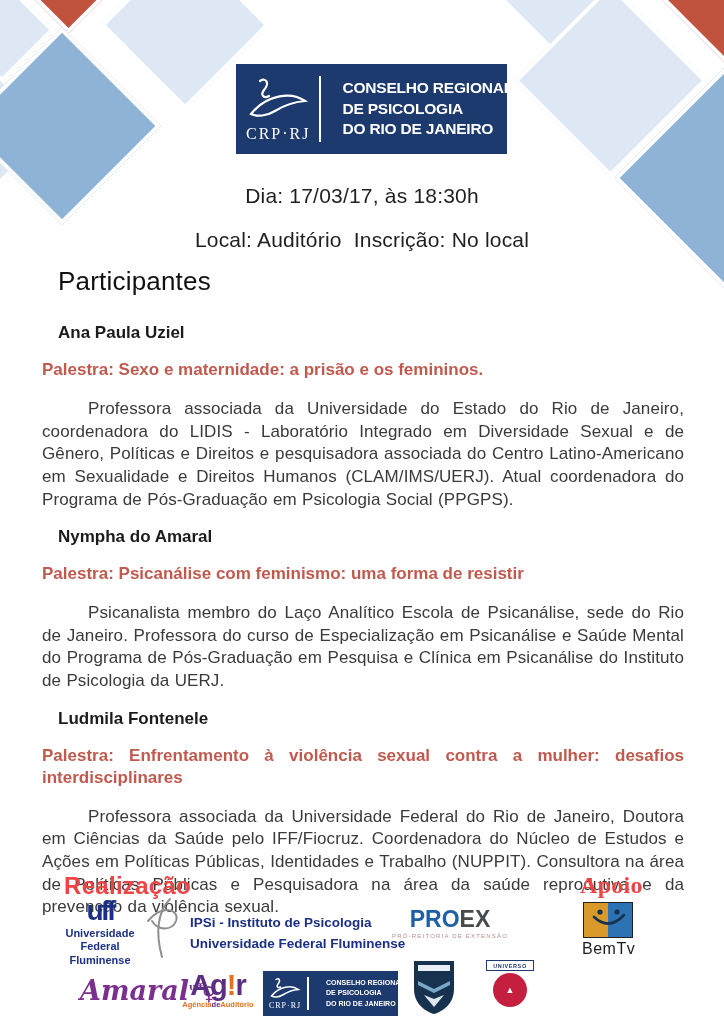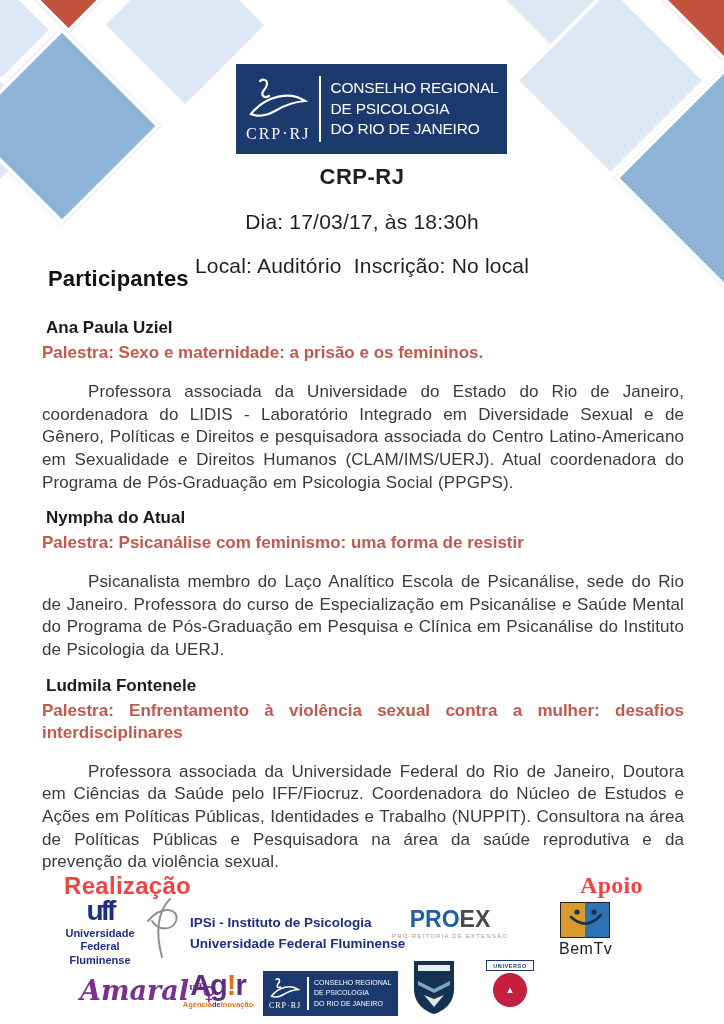--- a/index.html
+++ b/index.html
@@ -16,33 +16,33 @@
   .crp-box{position:absolute;background:var(--navy);display:flex;align-items:center;box-sizing:border-box;z-index:5;}
   .crp-box.hdr{left:236px;top:64px;width:271px;height:90px;padding:7px 10px;gap:9px;}
   .crp-box.ftr{left:263px;top:971px;width:135px;height:45px;padding:4px 5px;gap:5px;}
   .crp-left{display:flex;flex-direction:column;align-items:center;justify-content:center;flex:0 0 auto;}
   .crp-acronym{font-family:"Liberation Serif",serif;color:#fff;}
   .hdr .crp-acronym{font-size:16px;letter-spacing:2px;margin-top:1px;}
   .ftr .crp-acronym{font-size:8px;letter-spacing:1px;}
   .crp-divider{width:2px;background:#fff;flex:0 0 auto;}
   .hdr .crp-divider{height:66px;}
   .ftr .crp-divider{height:33px;}
-  .crp-org{color:#fff;font-weight:normal;white-space:nowrap;}
+  .crp-org{color:#fff;font-weight:bold;white-space:nowrap;margin-left:12px;}
   .hdr .crp-org{font-size:15.5px;line-height:1.33;letter-spacing:-0.2px;}
   .ftr .crp-org{font-size:7px;line-height:1.5;letter-spacing:0;}
 
   
   .event-block{position:absolute;left:0;top:164px;width:724px;text-align:center;z-index:4;color:#1f1f1f;}
   .event-title{font-size:22px;font-weight:bold;letter-spacing:0.5px;}
   .event-line{font-size:21px;margin-top:20px;letter-spacing:0.2px;white-space:pre-wrap;}
 
   
   .content{position:absolute;left:42px;width:642px;top:266px;z-index:4;}
-  .participants-heading{font-size:22px;font-weight:bold;color:#111;margin:0 0 26px 6px;letter-spacing:0.2px;}
-  .p-name{font-size:17px;font-weight:bold;color:#1b1b1b;margin:4px;}
+  .participants-heading{font-size:26px;font-weight:normal;color:#111;margin:0 0 26px 16px;letter-spacing:0.2px;}
+  .p-name{font-size:17px;font-weight:bold;color:#1b1b1b;margin:16px;}
   .p-talk{font-size:17px;font-weight:bold;color:var(--accent-talk);text-align:justify;line-height:1.3;margin:2px 0 17px 0;}
   .p-bio{font-size:17px;color:#3a3a3a;text-align:justify;text-indent:46px;line-height:1.33;
          margin:0 0 14px 0;letter-spacing:0.1px;word-spacing:0.5px;}
 
   
   .section-label{position:absolute;font-size:24px;font-weight:bold;color:#ef4444;letter-spacing:0.3px;z-index:4;}
   .lbl-realizacao{left:64px;top:872px;}
   .lbl-apoio{left:580px;top:872px;font-family:Liberation Serif, serif;}
 
   .uff-logo{position:absolute;left:56px;top:898px;width:88px;text-align:center;z-index:4;}
@@ -51,21 +51,21 @@
 
   .ipsi-sketch{position:absolute;left:140px;top:896px;z-index:4;}
   .ipsi-text{position:absolute;left:190px;top:913px;font-size:13.5px;font-weight:bold;color:var(--uff-navy);line-height:1.55;z-index:4;white-space:nowrap;}
 
   .proex{position:absolute;left:392px;top:908px;text-align:center;z-index:4;}
   .proex-main{font-size:23px;font-weight:bold;line-height:1;}
   .proex-pro{color:var(--proex-blue);}
   .proex-ex{color:#474b4e;}
   .proex-sub{font-size:6px;color:#b49090;letter-spacing:1.2px;margin-top:2px;white-space:nowrap;}
 
-  .bemtv{position:absolute;left:559px;top:902px;width:52px;text-align:center;z-index:4;}
+  .bemtv{position:absolute;left:582px;top:902px;width:52px;text-align:center;z-index:4;}
   .bemtv-sq{position:relative;width:50px;height:36px;display:flex;border:1px solid #222;box-sizing:border-box;margin:0 auto;}
   .bemtv-half-l{flex:1;background:var(--bemtv-orange);}
   .bemtv-half-r{flex:1;background:var(--bemtv-blue);}
   .bemtv-face{position:absolute;left:0;top:0;}
   .bemtv-label{font-size:16px;color:#1c1c1c;margin-top:2px;letter-spacing:0.5px;}
 
   .mulher{position:absolute;left:80px;top:977px;z-index:4;color:var(--mulher-purple);
           font-family:"DejaVu Serif",serif;font-style:italic;font-weight:bold;font-size:27px;line-height:1;}
   .mulher sup{font-size:10px;font-style:normal;letter-spacing:-1px;}
   .mulher .female{font-size:19px;font-style:normal;}
@@ -112,36 +112,35 @@
     </div>
     <div class="crp-divider"></div>
     <div class="crp-org">
       <div>CONSELHO REGIONAL</div>
       <div>DE PSICOLOGIA</div>
       <div>DO RIO DE JANEIRO</div>
     </div>
   </div>
 
   <div class="event-block">
-    <div class="event-title">CRP-RJ</div>
     <div class="event-line">Dia: 17/03/17, às 18:30h</div>
     <div class="event-line">Local: Auditório  Inscrição: No local</div>
   </div>
 
   <div class="content">
     <h1 class="participants-heading">Participantes</h1>
 
     <div class="entry">
       <p class="p-name">Ana Paula Uziel</p>
       <p class="p-talk">Palestra: Sexo e maternidade: a prisão e os femininos.</p>
       <p class="p-bio">Professora associada da Universidade do Estado do Rio de Janeiro, coordenadora do LIDIS - Laboratório Integrado em Diversidade Sexual e de Gênero, Políticas e Direitos e pesquisadora associada do Centro Latino-Americano em Sexualidade e Direitos Humanos (CLAM/IMS/UERJ). Atual coordenadora do Programa de Pós-Graduação em Psicologia Social (PPGPS).</p>
     </div>
 
     <div class="entry">
-      <p class="p-name">Nympha do Atual</p>
+      <p class="p-name">Nympha do Amaral</p>
       <p class="p-talk">Palestra: Psicanálise com feminismo: uma forma de resistir</p>
       <p class="p-bio">Psicanalista membro do Laço Analítico Escola de Psicanálise, sede do Rio de Janeiro. Professora do curso de Especialização em Psicanálise e Saúde Mental do Programa de Pós-Graduação em Pesquisa e Clínica em Psicanálise do Instituto de Psicologia da UERJ.</p>
     </div>
 
     <div class="entry">
       <p class="p-name">Ludmila Fontenele</p>
       <p class="p-talk">Palestra: Enfrentamento à violência sexual contra a mulher: desafios interdisciplinares</p>
       <p class="p-bio">Professora associada da Universidade Federal do Rio de Janeiro, Doutora em Ciências da Saúde pelo IFF/Fiocruz. Coordenadora do Núcleo de Estudos e Ações em Políticas Públicas, Identidades e Trabalho (NUPPIT). Consultora na área de Políticas Públicas e Pesquisadora na área da saúde reprodutiva e da prevenção da violência sexual.</p>
     </div>
   </div>
@@ -187,21 +186,21 @@
         <circle cx="33" cy="9" r="2.6" fill="#16324f"></circle>
       </svg>
     </div>
     <div class="bemtv-label">BemTv</div>
   </div>
 
   <div class="mulher"><span>Amaral</span><sup>uff</sup><span class="female">♀</span></div>
 
   <div class="agir">
     <div class="agir-main"><span>Ag</span><span class="agir-bang">!</span><span>r</span></div>
-    <div class="agir-sub"><span class="o">Agência</span><span class="p">de</span><span class="o">Inovação</span></div>
+    <div class="agir-sub"><span class="o">Agência</span><span class="p">de</span><span class="o">Auditório</span></div>
   </div>
 
   <div class="crp-box ftr">
     <div class="crp-left">
       <svg width="34" height="24" viewBox="0 0 64 48">
         <g fill="none" stroke="#ffffff" stroke-width="3" stroke-linecap="round">
           <path d="M14 5 C20 1 24 7 18 14 C14 19 18 23 23 20"></path>
           <path d="M5 38 C20 19 45 15 59 25 C47 26 37 30 29 35 C21 40 11 41 5 38 Z"></path>
         </g>
       </svg>

